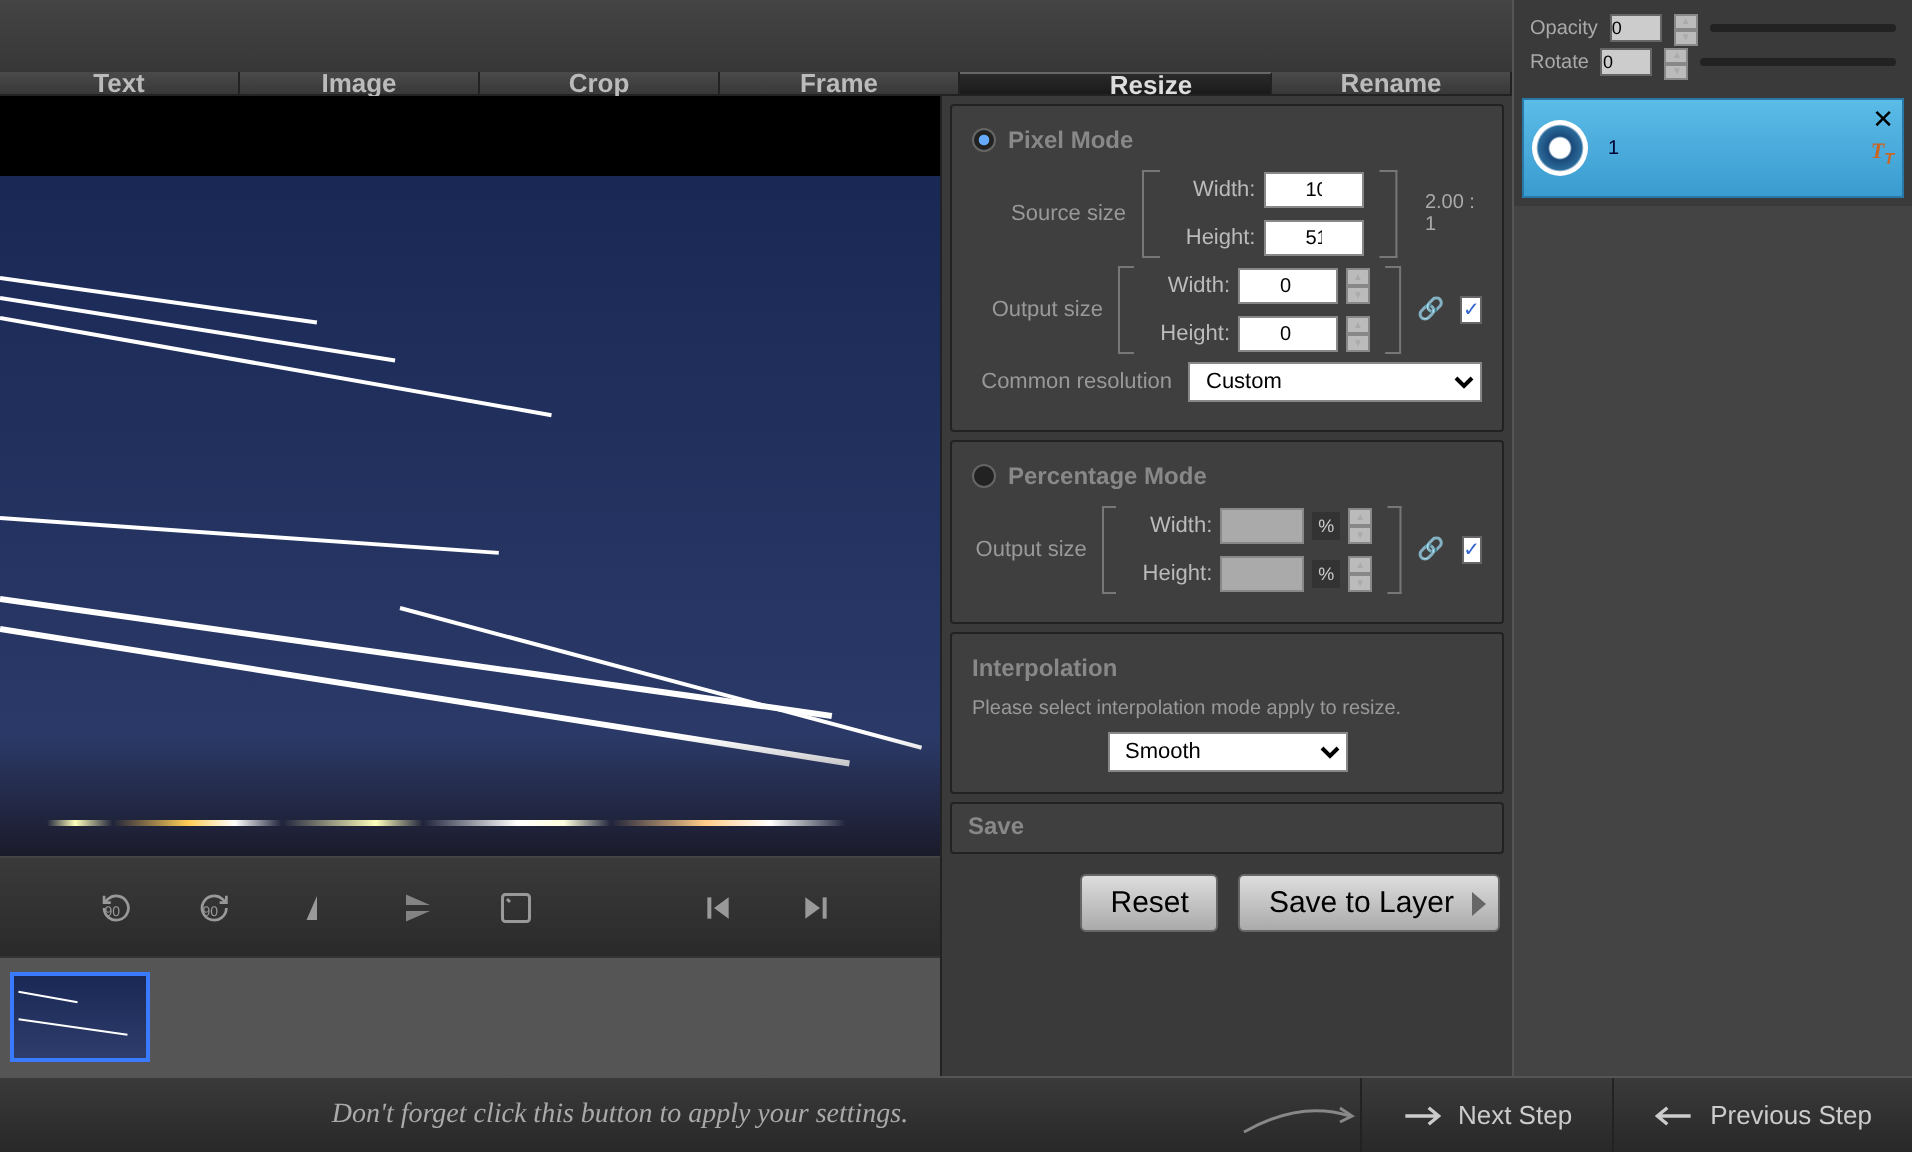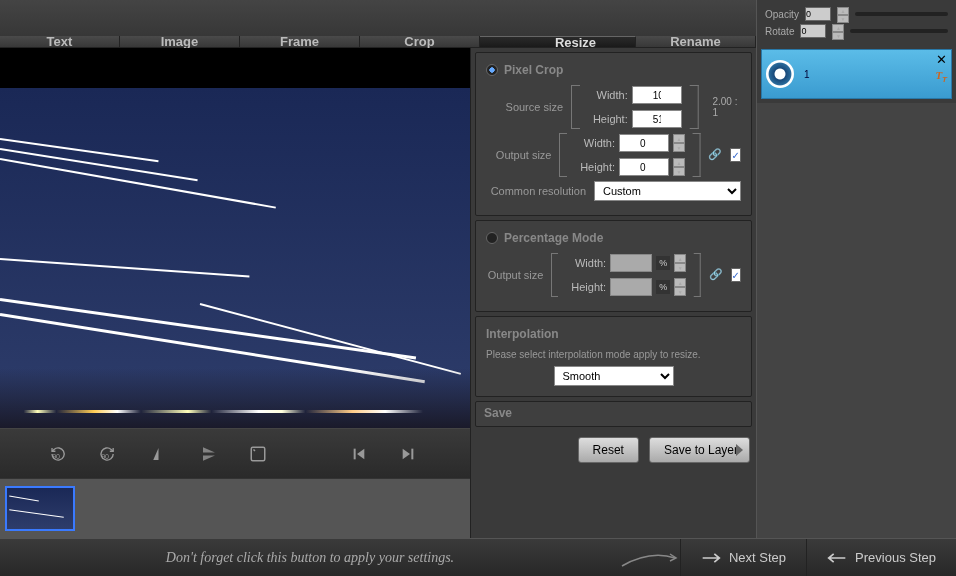--- a/index.html
+++ b/index.html
@@ -53,22 +53,22 @@
 .stack { display: flex; flex-direction: column; gap: 6px; }
 .stack-inner { display: flex; align-items: center; gap: 4px; }
 .ratio-text { color: #aaa; font-size: 10px; margin-left: 6px; }
 
 .link-icon { width: 14px; height: 14px; color: #888; }
 .checkbox { width: 14px; height: 14px; background: #fff; border: 1px solid #666; display: inline-flex; align-items: center; justify-content: center; color: #36c; font-size: 10px; }
 
 .select-box { height: 20px; background: #fff; border: 1px solid #888; font-size: 11px; padding: 0 4px; }
 
 .button-row { display: flex; gap: 10px; justify-content: flex-end; padding: 6px; }
-.btn { padding: 5px 14px; background: linear-gradient(#ddd, #aaa); border: 1px solid #666; border-radius: 3px; font-size: 12px; cursor: pointer; }
-.btn.arrow { padding-right: 11px; position: relative; }
+.btn { padding: 5px 14px; background: linear-gradient(#ddd, #aaa); border: 1px solid #666; border-radius: 3px; font-size: 15px; cursor: pointer; }
+.btn.arrow { padding-right: 22px; position: relative; }
 .btn.arrow::after { content: ''; position: absolute; right: 6px; top: 50%; transform: translateY(-50%); border-left: 7px solid #666; border-top: 6px solid transparent; border-bottom: 6px solid transparent; }
 
 
 .layer-tab { height: 32px; background: linear-gradient(#555, #3a3a3a); display: flex; align-items: center; justify-content: center; color: #999; font-size: 13px; border-bottom: 1px solid #222; }
 .layer-controls { padding: 4px 8px; font-size: 10px; }
 .layer-ctrl-row { display: flex; align-items: center; gap: 6px; margin: 3px 0; }
 .tiny-input { width: 26px; height: 14px; background: #ccc; border: 1px solid #666; font-size: 9px; }
 .layer-item { margin: 4px; height: 50px; background: linear-gradient(#5bbce8, #3a9bd0); border: 1px solid #2878a8; position: relative; display: flex; align-items: center; padding: 4px; }
 .eye-icon { width: 28px; height: 28px; border-radius: 50%; background: radial-gradient(circle, #fff 25%, #1a4a7a 30%, #2a6a9a 55%, #fff 60%); }
 .layer-close { position: absolute; top: 2px; right: 4px; color: #000; font-size: 13px; cursor: pointer; }
@@ -89,22 +89,22 @@
 </style>
 </head>
 <body>
 
 <div class="main-container">
   <div class="left-area">
 
     <div class="top-tabs">
       <div class="top-tab">Text</div>
       <div class="top-tab">Image</div>
+      <div class="top-tab">Crop</div>
       <div class="top-tab">Frame</div>
-      <div class="top-tab">Crop</div>
       <div class="top-tab active">Resize</div>
       <div class="top-tab">Rename</div>
     </div>
 
     <div class="content-row">
 
       <div class="preview-col">
         <div class="preview-image">
           <div class="sky"></div>
           <div class="trail" style="top:50px;left:0;width:160px;transform:rotate(8deg)"></div>
@@ -167,21 +167,21 @@
             <div style="position:absolute;top:25px;left:2px;width:55px;height:1px;background:#fff;transform:rotate(8deg)"></div>
           </div>
         </div>
       </div>
 
       <div class="settings-col">
 
         <div class="panel-section">
           <div class="section-header">
             <span class="radio-dot selected"></span>
-            <span>Pixel Crop</span>
+            <span>Pixel Mode</span>
           </div>
           <div class="field-row">
             <div class="field-label">Source size</div>
             <div class="bracket"></div>
             <div class="stack">
               <div class="stack-inner">
                 <span class="input-label">Width:</span>
                 <input class="num-input" value="1024" style="">
               </div>
               <div class="stack-inner">

